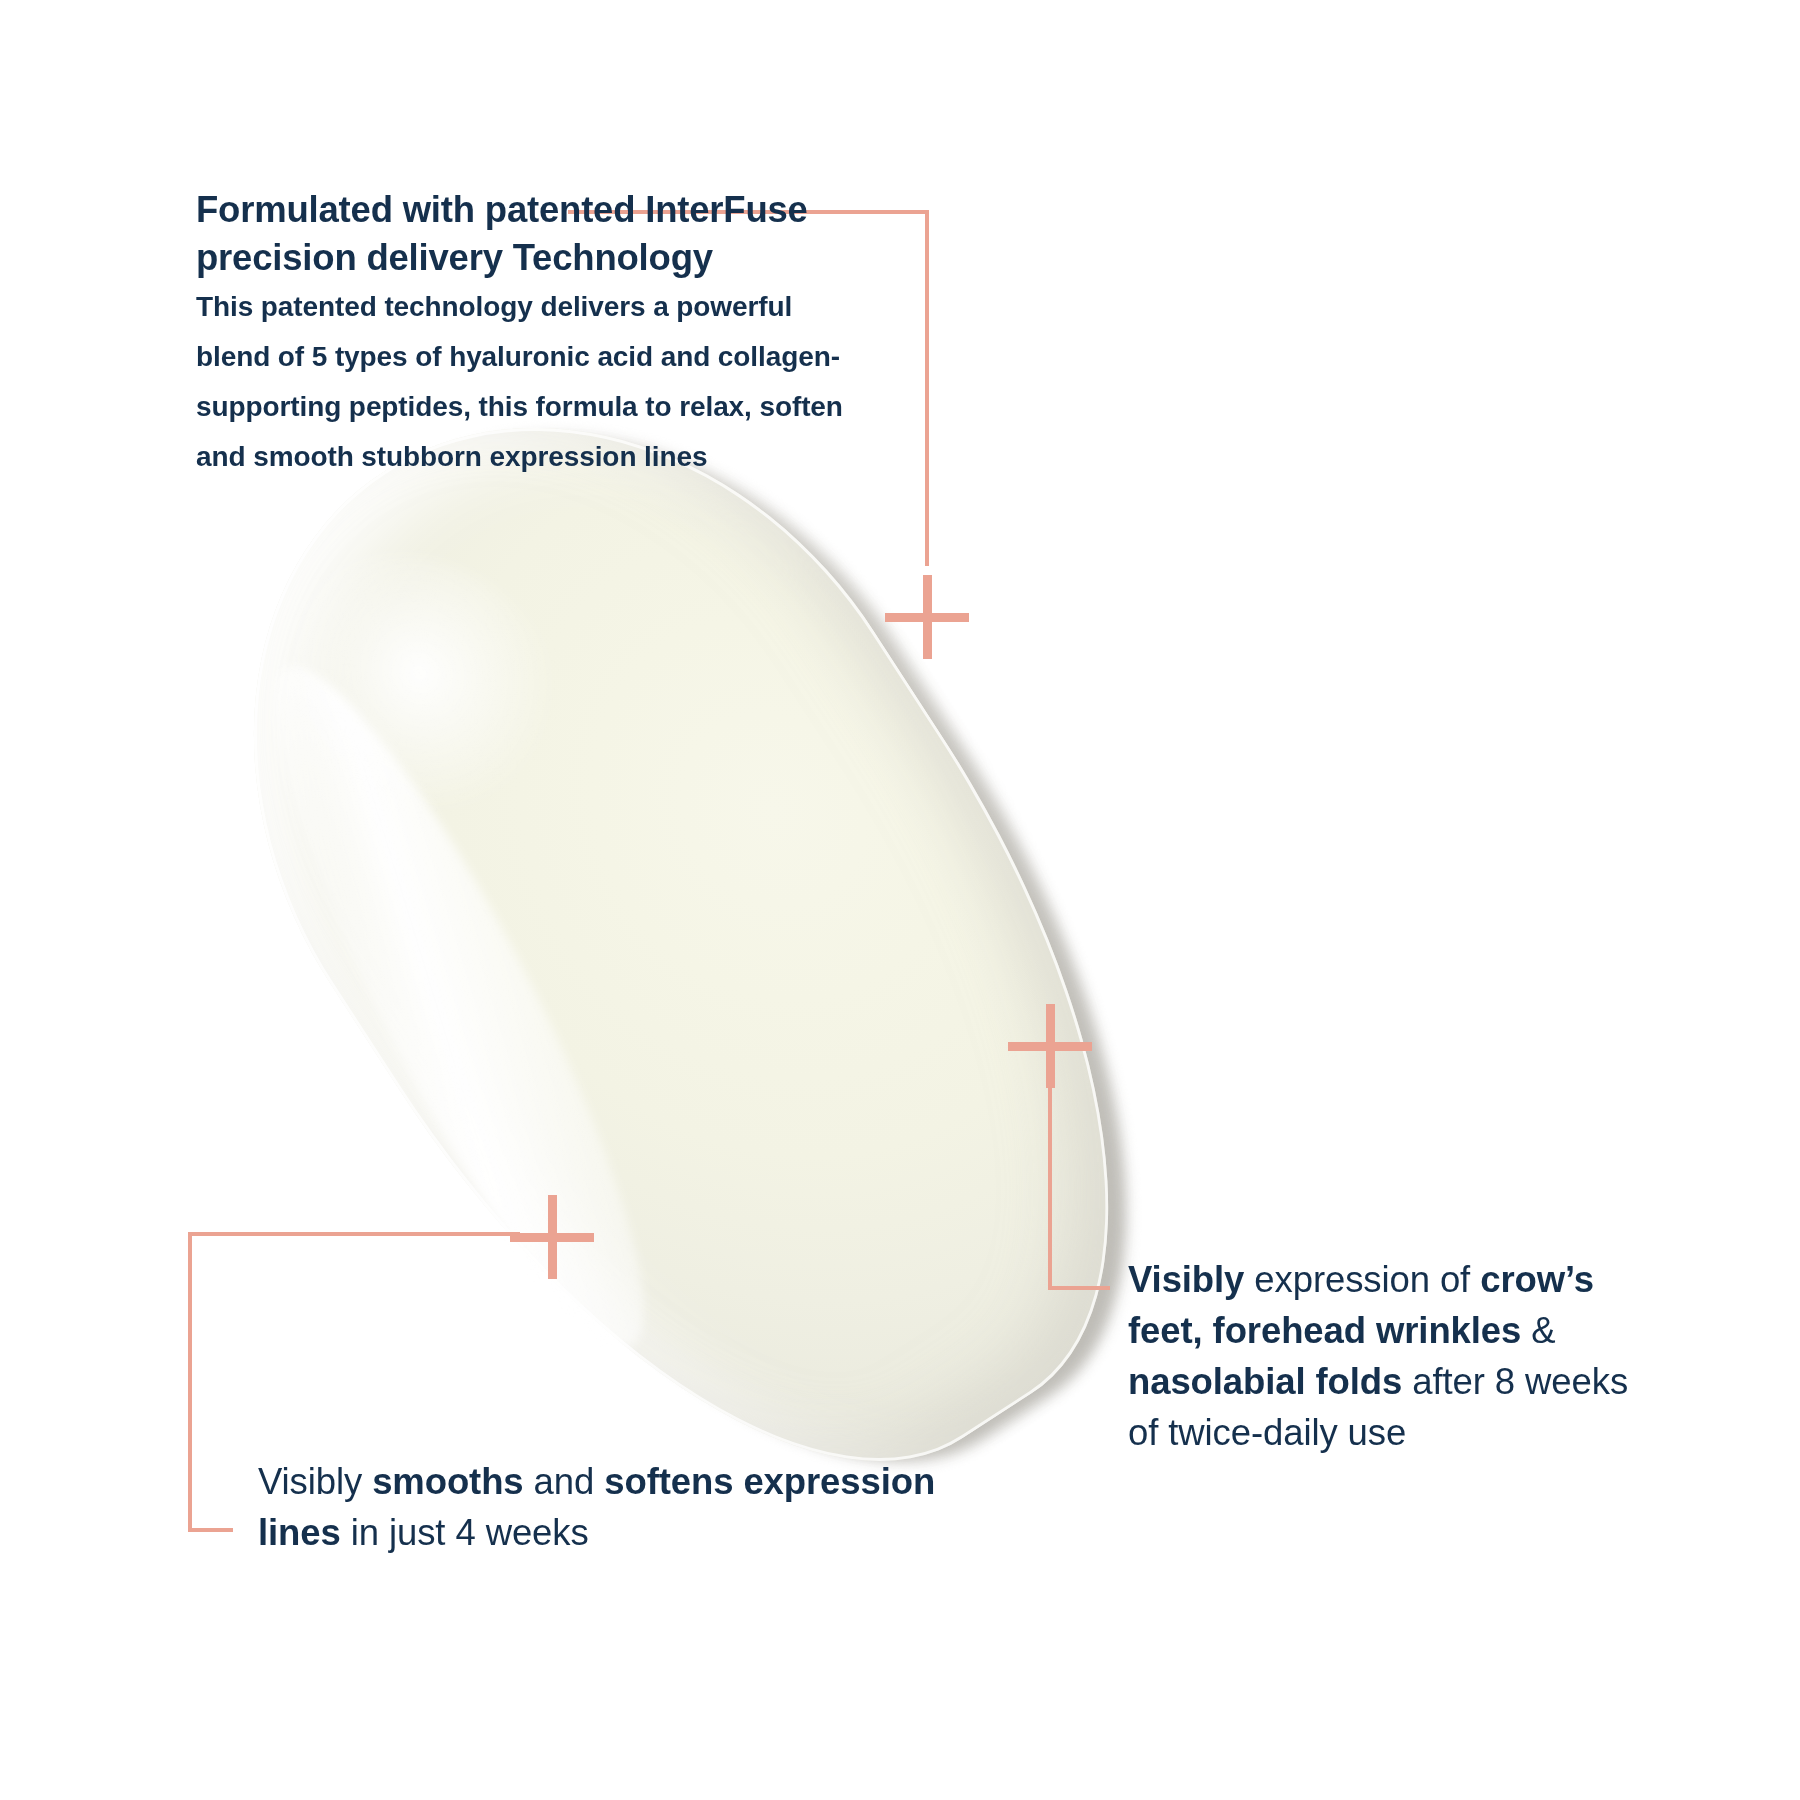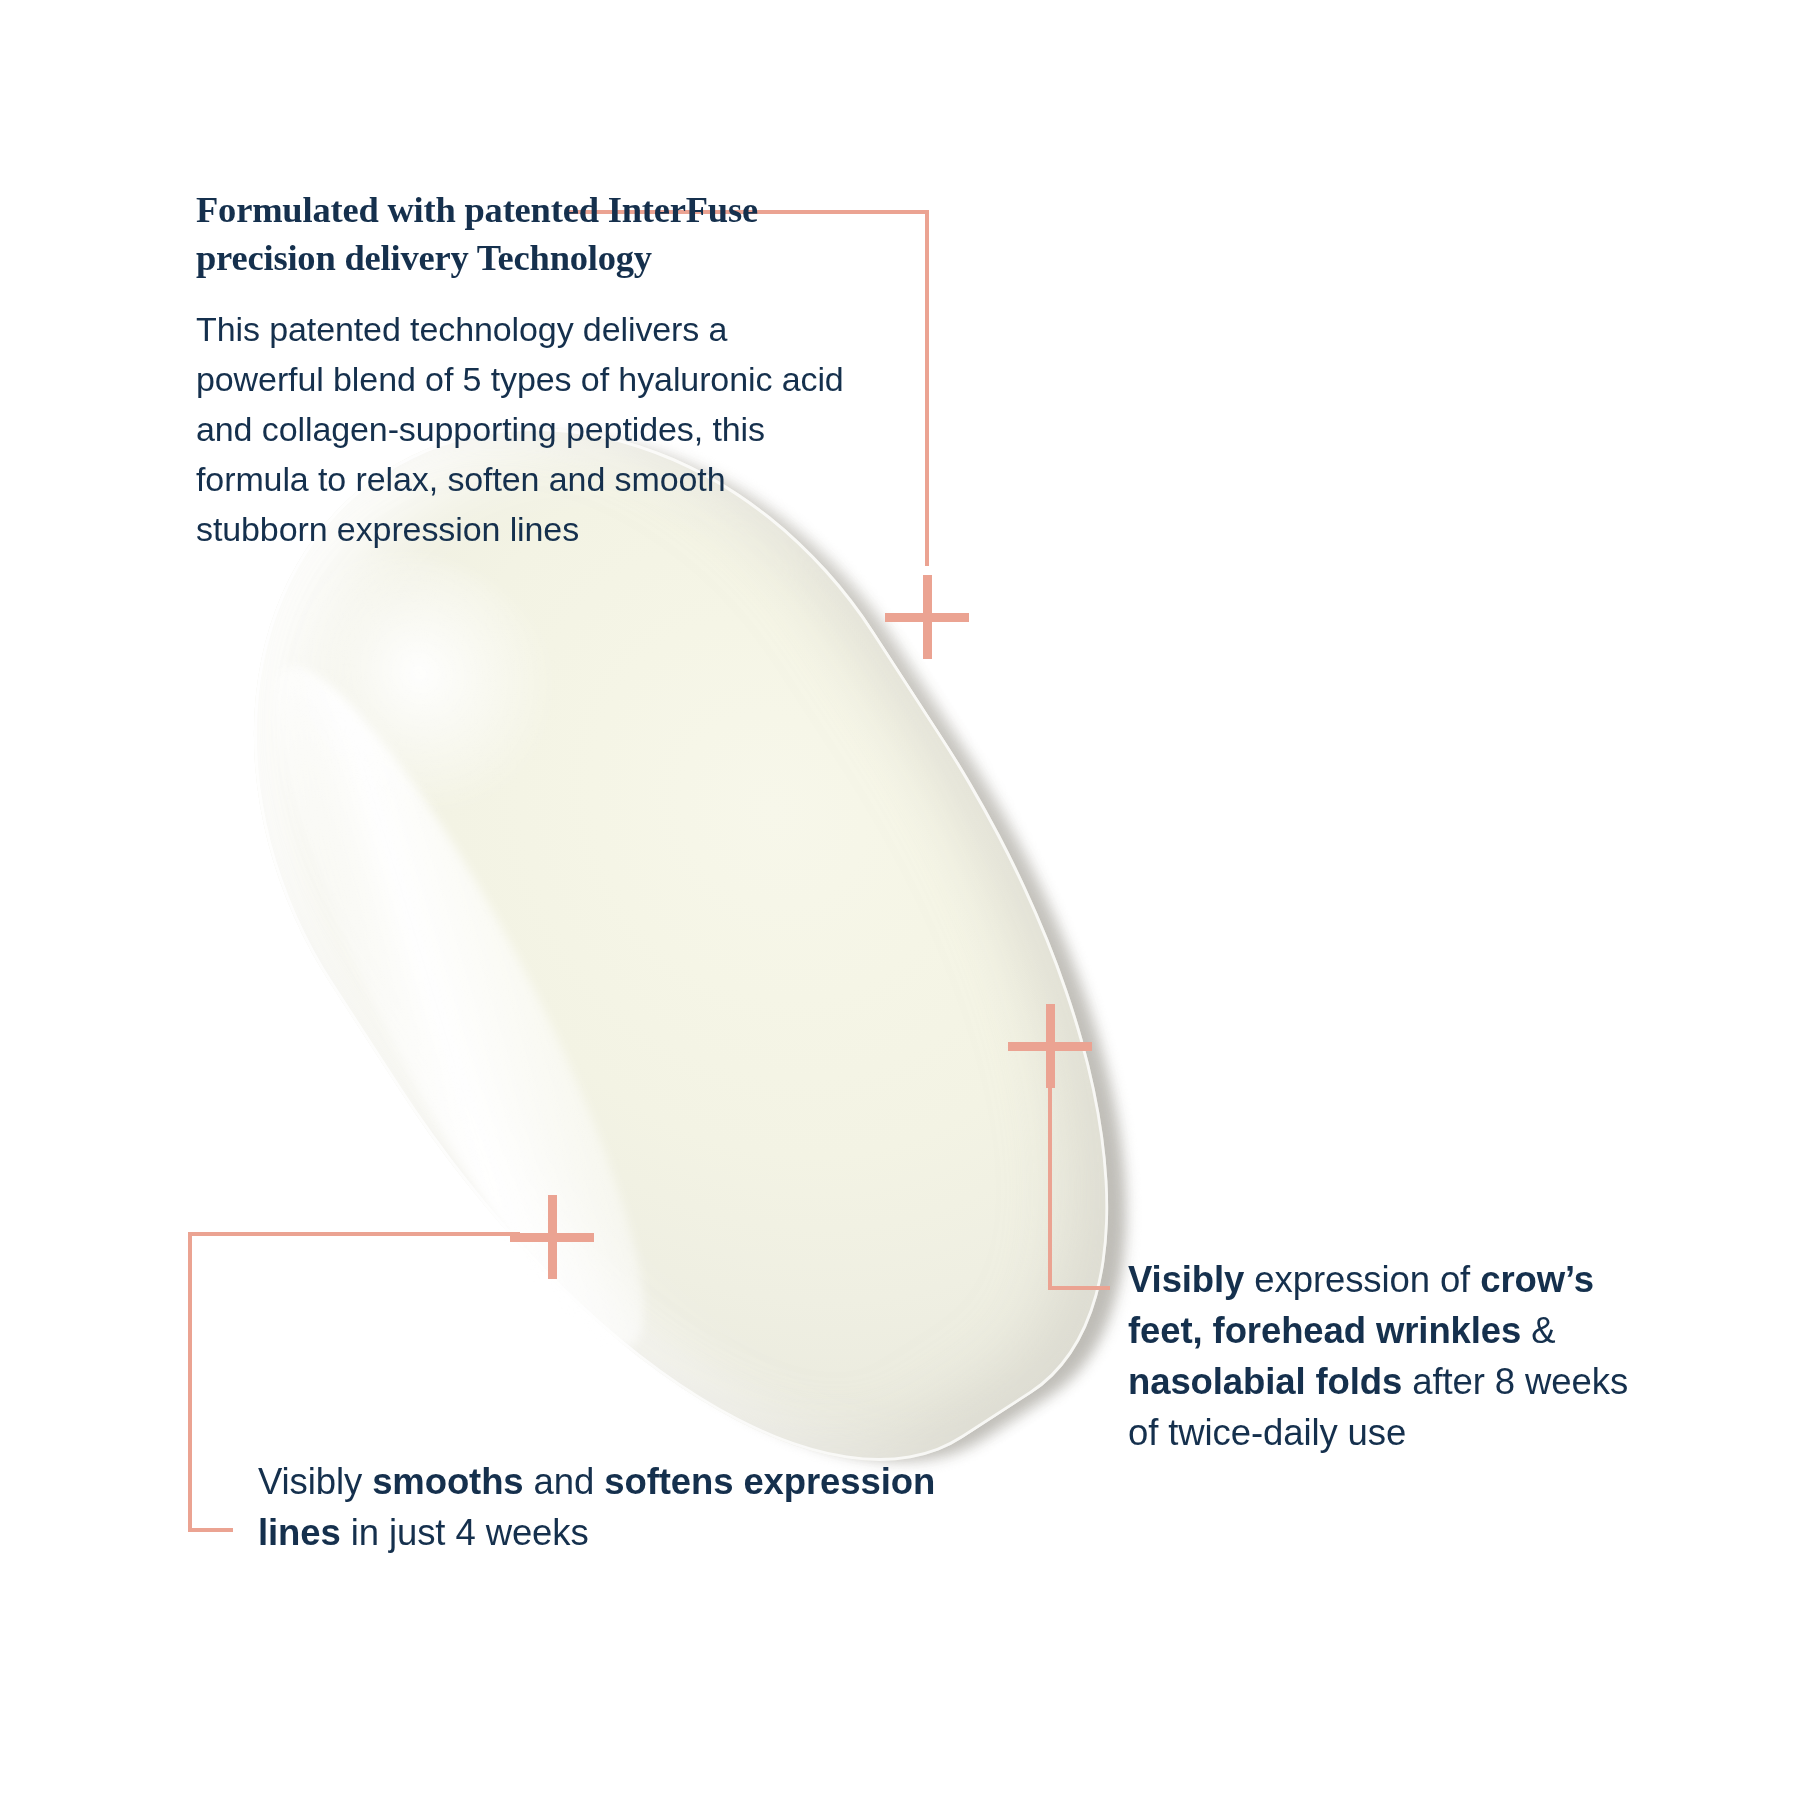--- a/index.html
+++ b/index.html
@@ -75,28 +75,26 @@
   .cross i.h{left:0;top:50%;width:100%;height:9px;margin-top:-4.5px;}
   .cross i.v{top:0;left:50%;height:100%;width:9px;margin-left:-4.5px;}
 
   
   .callout{position:absolute;color:#15304d;}
   .callout .hd{
     font-weight:bold;
     font-size:36.5px;
     line-height:48px;
     letter-spacing:-.2px;
-    font-family:Liberation Serif, serif;
   }
   .callout .bd{
-    font-weight:normal;
-    font-size:34px;
+    font-weight:bold;
+    font-size:28px;
     line-height:50px;
     letter-spacing:-.1px;
-    margin-top:22px;
   }
   .callout.short{font-size:36.5px;line-height:51px;letter-spacing:-.1px;}
   .callout.short b{font-weight:bold;}
 
   #callout-tech{left:196px;top:186px;width:660px;}
   #callout-improves{left:1128px;top:1254px;width:540px;}
   #callout-smooths{left:258px;top:1456px;width:700px;}
 </style>
 </head>
 <body>

